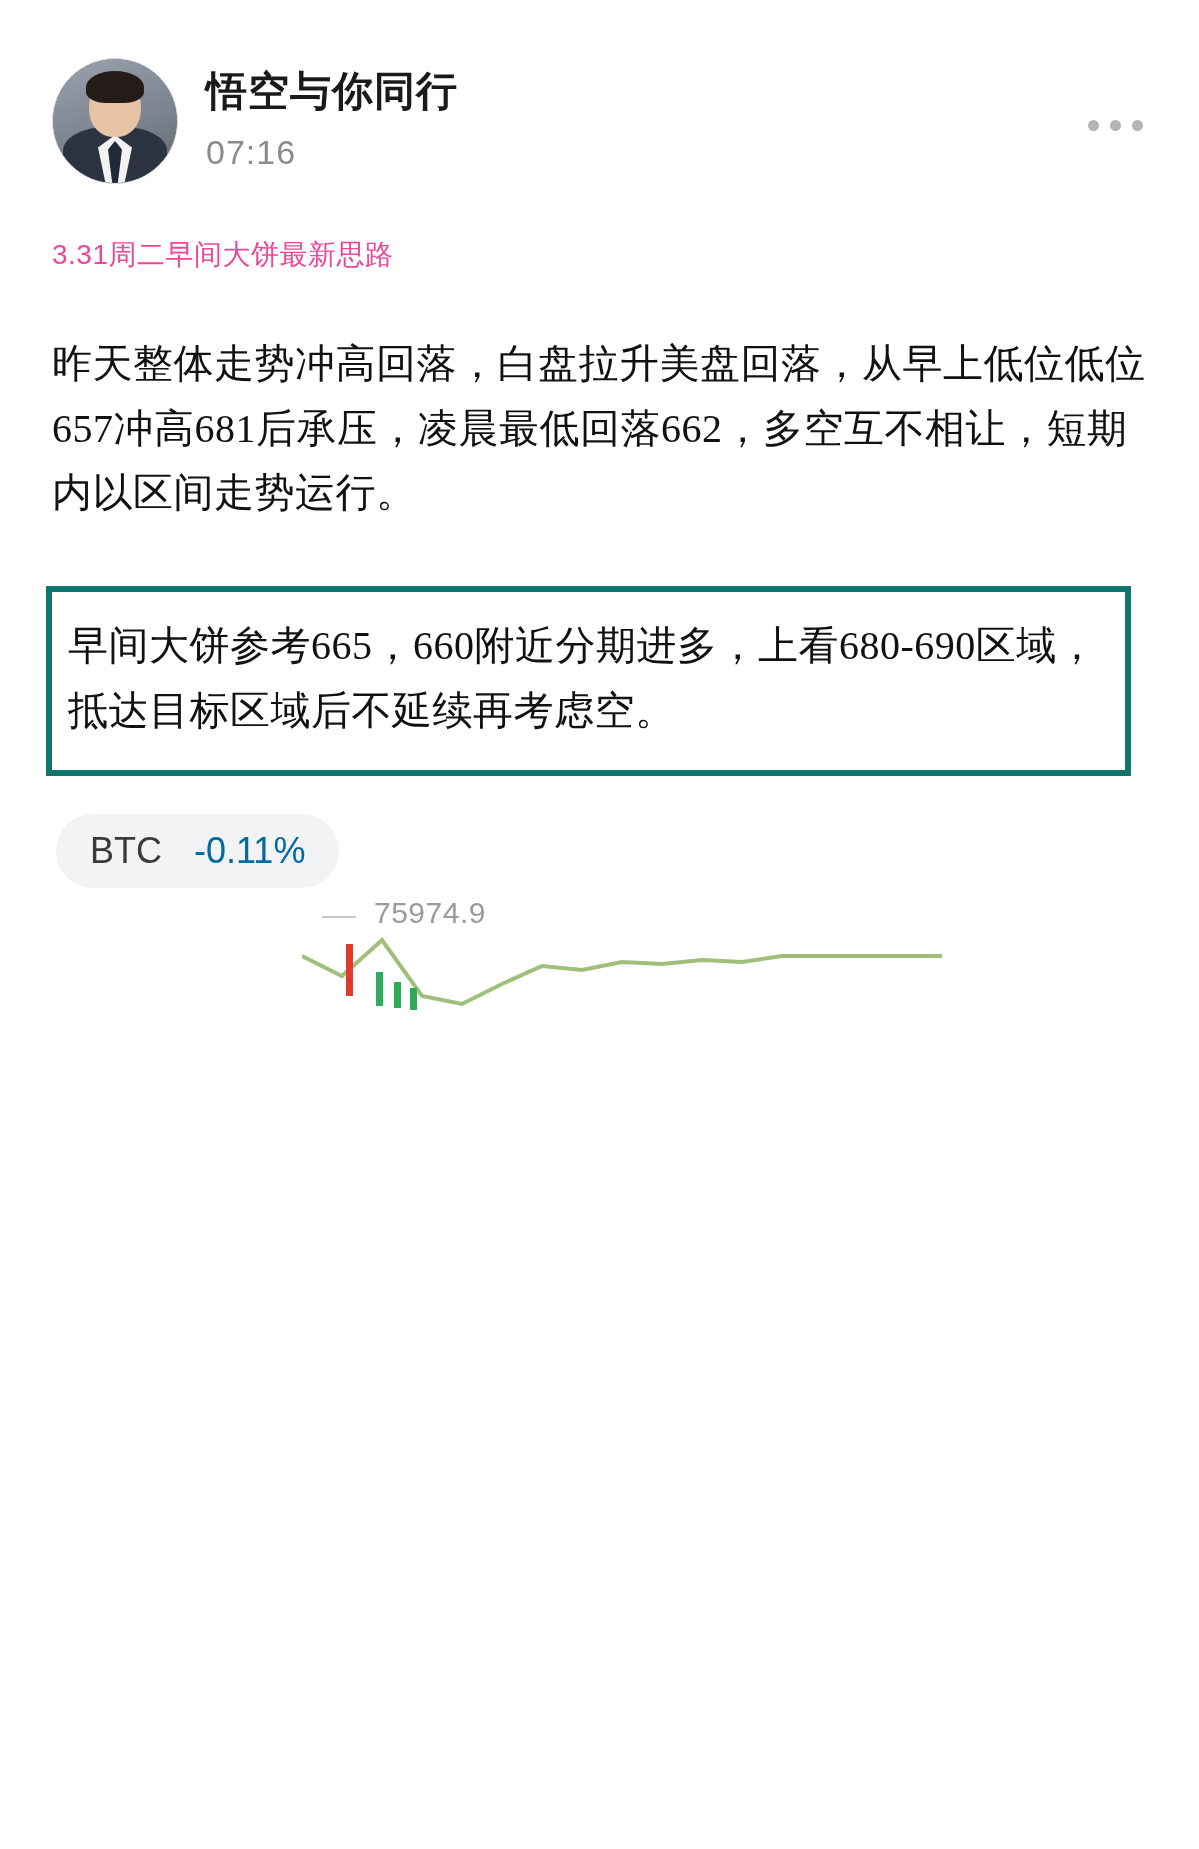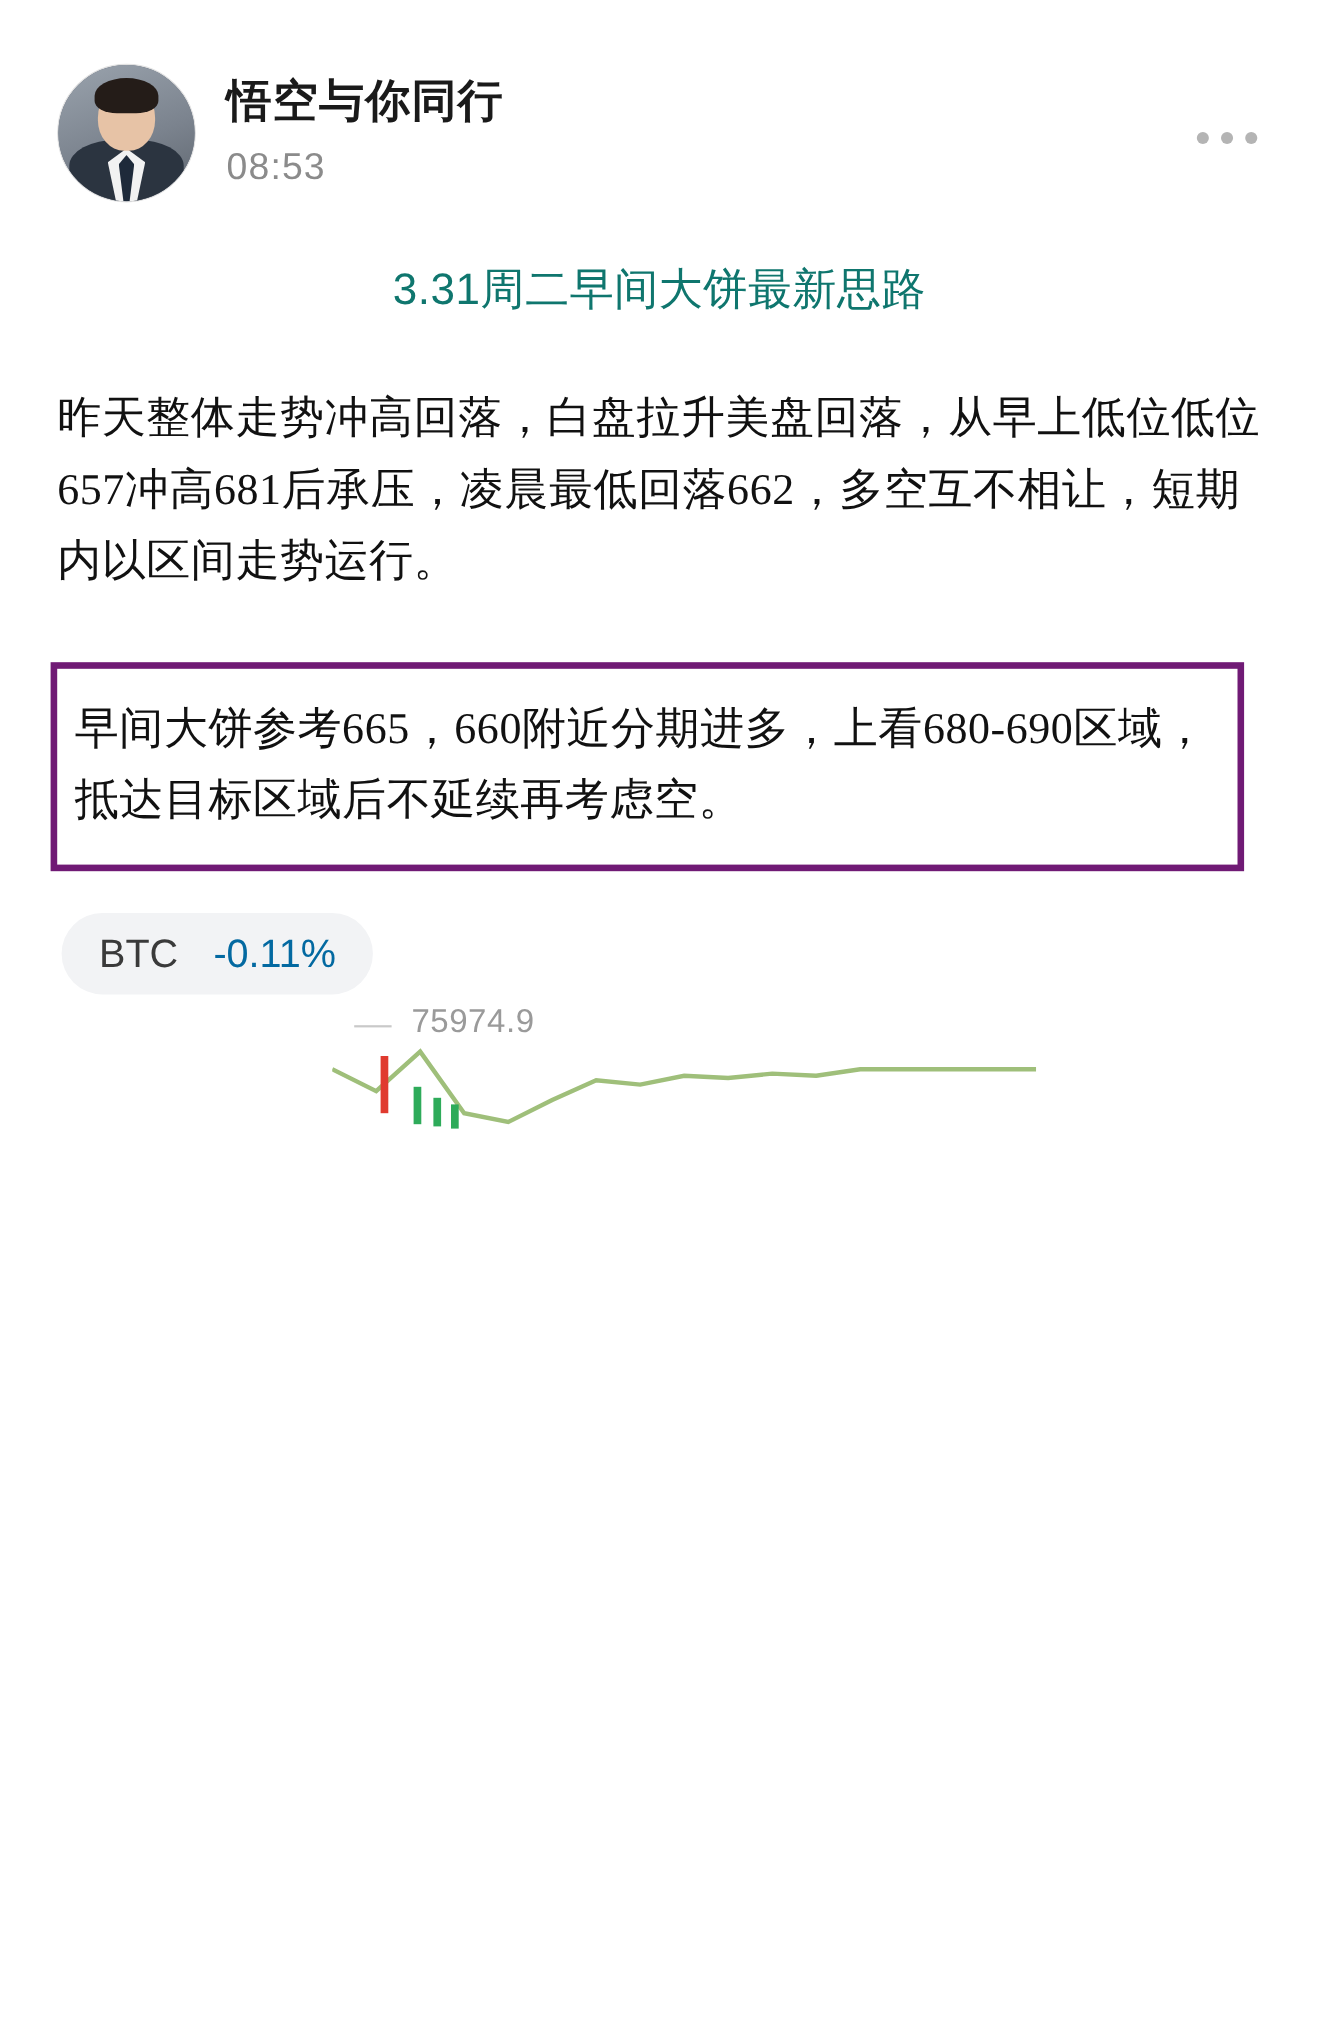--- a/index.html
+++ b/index.html
@@ -135,38 +135,37 @@
     background: #b4b4b4;
     display: block;
   }
 
   
   .content {
     padding: 0 52px;
     margin-top: 52px;
   }
   .title {
-    font-size: 40px;
+    font-size: 28px;
     line-height: 1.35;
-    color: #0f766e;
+    color: #ec4899;
     letter-spacing: 0.5px;
-    text-align: center;
   }
   .para {
     font-size: 40px;
     line-height: 1.62;
     color: #111111;
     letter-spacing: 0.5px;
     margin-top: 58px;
     font-family: Liberation Serif, serif;
   }
 
   .highlight-box {
     margin: 60px 0 0 -6px;
-    border: 6px solid #701a75;
+    border: 6px solid #0f766e;
     padding: 22px 18px 26px 16px;
     width: 1085px;
     box-sizing: border-box;
   }
   .highlight-box .para {
     margin-top: 0;
   }
 
   
   .ticker {
@@ -228,21 +227,21 @@
       <div class="bg"></div>
       <div class="body"></div>
       <div class="shirt"></div>
       <div class="tie"></div>
       <div class="face"></div>
       <div class="hair"></div>
     </div>
 
     <div class="header-text">
       <div class="author-name">悟空与你同行</div>
-      <div class="post-time">08:53</div>
+      <div class="post-time">07:16</div>
     </div>
 
     <div class="more-btn">
       <span></span>
       <span></span>
       <span></span>
     </div>
   </div>
 
   <div class="content">

